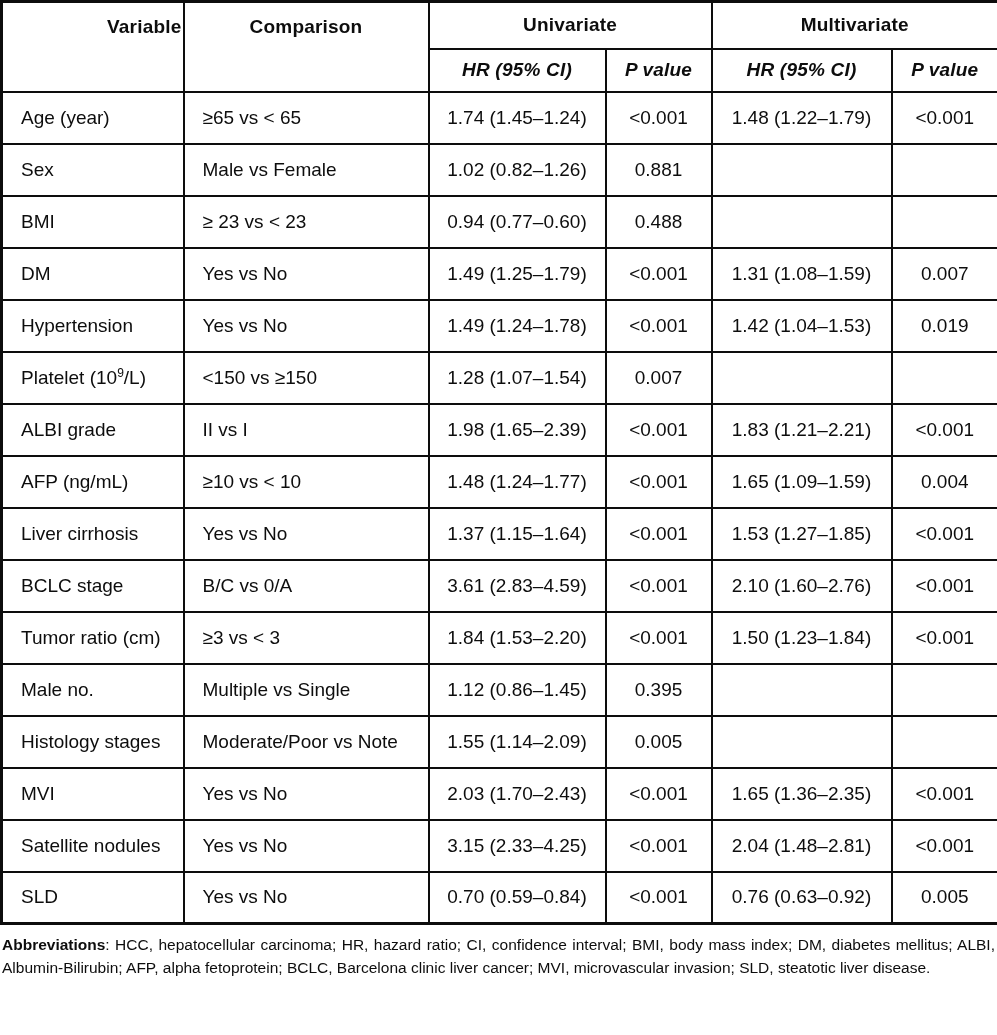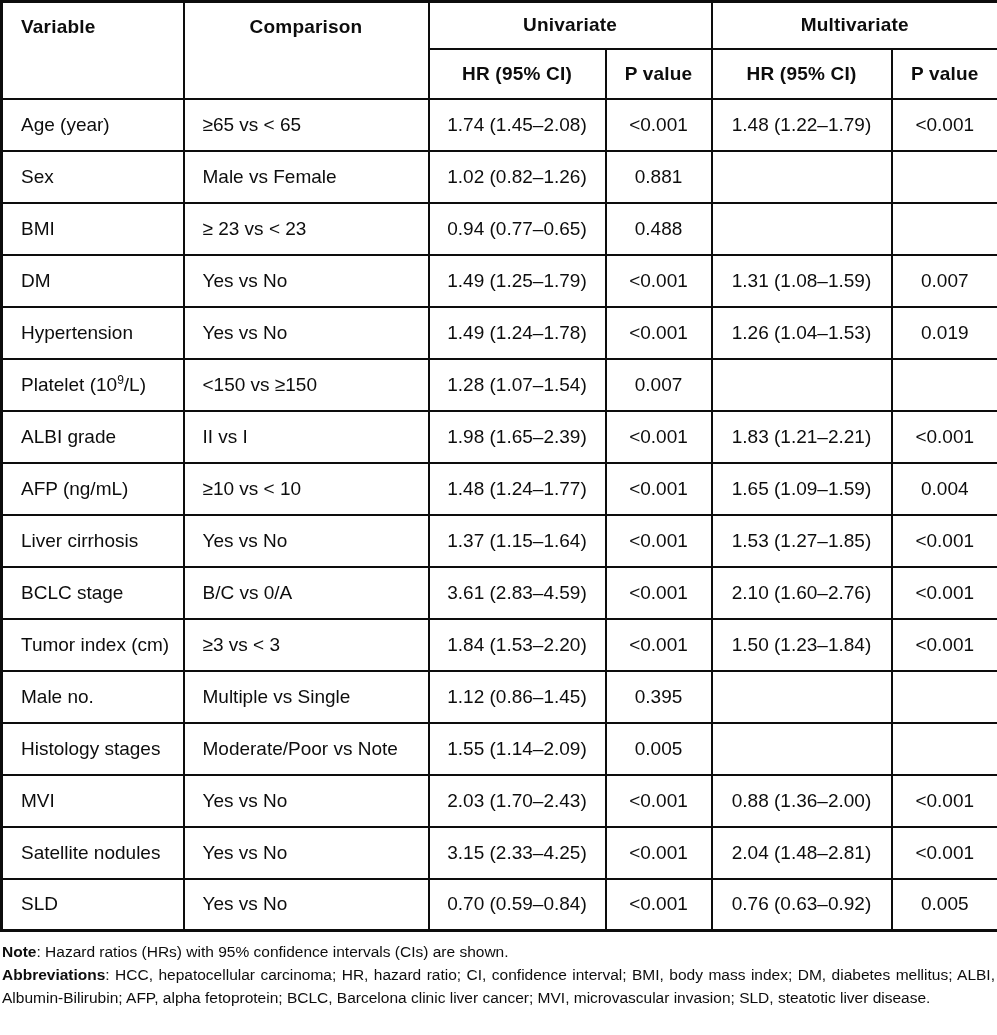--- a/index.html
+++ b/index.html
@@ -38,28 +38,28 @@
   th {
     font-weight: bold;
     font-size: 19px;
     letter-spacing: 0.2px;
   }
   th.h-variable, th.h-comparison {
     vertical-align: top;
     padding-top: 13px;
   }
   th.h-variable {
-    text-align: left;
+    text-align: right;
     padding-left: 18px;
   }
   th.h-comparison {
     text-align: center;
   }
   tr.header-row-1 th { height: 47px; }
-  tr.header-row-2 th { height: 50px; text-align: center; vertical-align: middle; }
+  tr.header-row-2 th { height: 43px; text-align: center; vertical-align: middle; font-style: italic; }
   th.h-group { text-align: center; vertical-align: middle; }
 
   
   td {
     height: 52px;
     font-size: 19px;
     vertical-align: middle;
   }
   td.cell-variable, td.cell-comparison {
     text-align: left;
@@ -107,55 +107,55 @@
         <th>HR (95% CI)</th>
         <th>P value</th>
         <th>HR (95% CI)</th>
         <th>P value</th>
       </tr>
     </thead>
     <tbody>
         <tr>
       <td class="cell-variable">Age (year)</td>
       <td class="cell-comparison">≥65 vs &lt; 65</td>
-      <td class="cell-uni-hr">1.74 (1.45–2.08)</td>
+      <td class="cell-uni-hr">1.74 (1.45–1.24)</td>
       <td class="cell-uni-p">&lt;0.001</td>
       <td class="cell-multi-hr">1.48 (1.22–1.79)</td>
       <td class="cell-multi-p">&lt;0.001</td>
     </tr>
         <tr>
       <td class="cell-variable">Sex</td>
       <td class="cell-comparison">Male vs Female</td>
       <td class="cell-uni-hr">1.02 (0.82–1.26)</td>
       <td class="cell-uni-p">0.881</td>
       <td class="cell-multi-hr"></td>
       <td class="cell-multi-p"></td>
     </tr>
         <tr>
       <td class="cell-variable">BMI</td>
       <td class="cell-comparison">≥ 23 vs &lt; 23</td>
-      <td class="cell-uni-hr">0.94 (0.77–0.65)</td>
+      <td class="cell-uni-hr">0.94 (0.77–0.60)</td>
       <td class="cell-uni-p">0.488</td>
       <td class="cell-multi-hr"></td>
       <td class="cell-multi-p"></td>
     </tr>
         <tr>
       <td class="cell-variable">DM</td>
       <td class="cell-comparison">Yes vs No</td>
       <td class="cell-uni-hr">1.49 (1.25–1.79)</td>
       <td class="cell-uni-p">&lt;0.001</td>
       <td class="cell-multi-hr">1.31 (1.08–1.59)</td>
       <td class="cell-multi-p">0.007</td>
     </tr>
         <tr>
       <td class="cell-variable">Hypertension</td>
       <td class="cell-comparison">Yes vs No</td>
       <td class="cell-uni-hr">1.49 (1.24–1.78)</td>
       <td class="cell-uni-p">&lt;0.001</td>
-      <td class="cell-multi-hr">1.26 (1.04–1.53)</td>
+      <td class="cell-multi-hr">1.42 (1.04–1.53)</td>
       <td class="cell-multi-p">0.019</td>
     </tr>
         <tr>
       <td class="cell-variable">Platelet (10<sup>9</sup>/L)</td>
       <td class="cell-comparison">&lt;150 vs ≥150</td>
       <td class="cell-uni-hr">1.28 (1.07–1.54)</td>
       <td class="cell-uni-p">0.007</td>
       <td class="cell-multi-hr"></td>
       <td class="cell-multi-p"></td>
     </tr>
@@ -185,21 +185,21 @@
     </tr>
         <tr>
       <td class="cell-variable">BCLC stage</td>
       <td class="cell-comparison">B/C vs 0/A</td>
       <td class="cell-uni-hr">3.61 (2.83–4.59)</td>
       <td class="cell-uni-p">&lt;0.001</td>
       <td class="cell-multi-hr">2.10 (1.60–2.76)</td>
       <td class="cell-multi-p">&lt;0.001</td>
     </tr>
         <tr>
-      <td class="cell-variable">Tumor index (cm)</td>
+      <td class="cell-variable">Tumor ratio (cm)</td>
       <td class="cell-comparison">≥3 vs &lt; 3</td>
       <td class="cell-uni-hr">1.84 (1.53–2.20)</td>
       <td class="cell-uni-p">&lt;0.001</td>
       <td class="cell-multi-hr">1.50 (1.23–1.84)</td>
       <td class="cell-multi-p">&lt;0.001</td>
     </tr>
         <tr>
       <td class="cell-variable">Male no.</td>
       <td class="cell-comparison">Multiple vs Single</td>
       <td class="cell-uni-hr">1.12 (0.86–1.45)</td>
@@ -213,21 +213,21 @@
       <td class="cell-uni-hr">1.55 (1.14–2.09)</td>
       <td class="cell-uni-p">0.005</td>
       <td class="cell-multi-hr"></td>
       <td class="cell-multi-p"></td>
     </tr>
         <tr>
       <td class="cell-variable">MVI</td>
       <td class="cell-comparison">Yes vs No</td>
       <td class="cell-uni-hr">2.03 (1.70–2.43)</td>
       <td class="cell-uni-p">&lt;0.001</td>
-      <td class="cell-multi-hr">0.88 (1.36–2.00)</td>
+      <td class="cell-multi-hr">1.65 (1.36–2.35)</td>
       <td class="cell-multi-p">&lt;0.001</td>
     </tr>
         <tr>
       <td class="cell-variable">Satellite nodules</td>
       <td class="cell-comparison">Yes vs No</td>
       <td class="cell-uni-hr">3.15 (2.33–4.25)</td>
       <td class="cell-uni-p">&lt;0.001</td>
       <td class="cell-multi-hr">2.04 (1.48–2.81)</td>
       <td class="cell-multi-p">&lt;0.001</td>
     </tr>
@@ -236,17 +236,16 @@
       <td class="cell-comparison">Yes vs No</td>
       <td class="cell-uni-hr">0.70 (0.59–0.84)</td>
       <td class="cell-uni-p">&lt;0.001</td>
       <td class="cell-multi-hr">0.76 (0.63–0.92)</td>
       <td class="cell-multi-p">0.005</td>
     </tr>
       </tbody>
   </table>
 
   <div class="footnotes">
-    <p><span class="fn-label">Note</span><span>: Hazard ratios (HRs) with 95% confidence intervals (CIs) are shown.</span></p>
     <p><span class="fn-label">Abbreviations</span><span>: HCC, hepatocellular carcinoma; HR, hazard ratio; CI, confidence interval; BMI, body mass index; DM, diabetes mellitus; ALBI, Albumin-Bilirubin; AFP, alpha fetoprotein; BCLC, Barcelona clinic liver cancer; MVI, microvascular invasion; SLD, steatotic liver disease.</span></p>
   </div>
 
 </div>
 
 </body></html>

